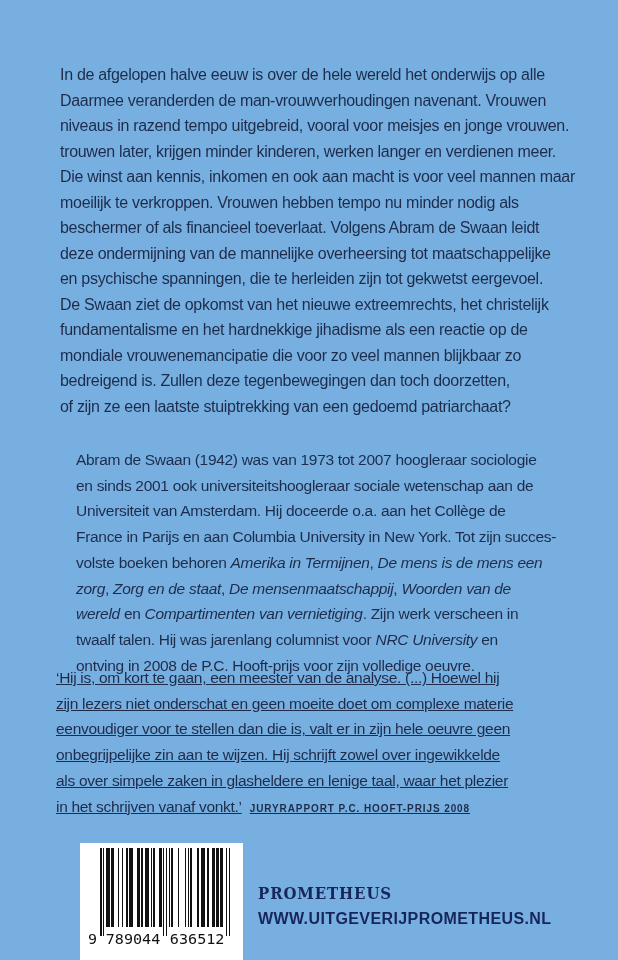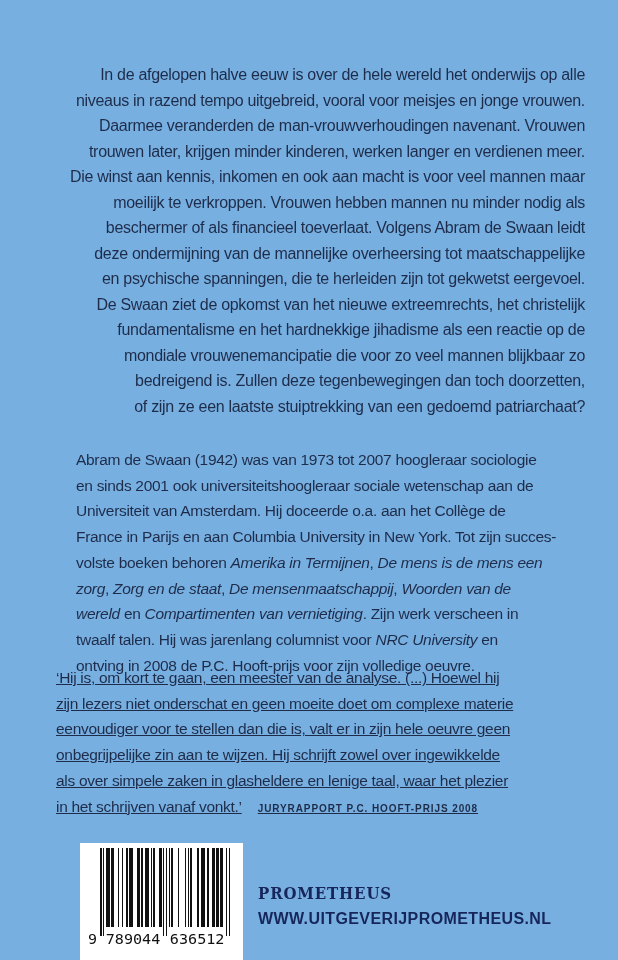--- a/index.html
+++ b/index.html
@@ -6,29 +6,29 @@
   .cover{
     position:relative;
     width:618px;height:960px;
     background:#77AFE1;
     overflow:hidden;
     font-family:"Liberation Sans", sans-serif;
     color:#1E2C4A;
   }
   .para{position:absolute;letter-spacing:-0.3px;}
   .para .line{white-space:nowrap;}
-  .blurb{left:70px;top:62px;font-size:16px;line-height:25.5px;text-align:right;}
+  .blurb{left:60px;top:62px;font-size:16px;line-height:25.5px;}
   .bio{left:76px;top:447px;font-size:15.5px;line-height:25.7px;}
   .quote{left:56px;top:665px;font-size:15.5px;line-height:25.7px;text-decoration:underline;}
   .it{font-style:italic;}
   .jury{
     font-size:10px;
     letter-spacing:0.9px;
     font-weight:bold;
-    margin-left:16px;
+    margin-left:8px;
   }
   .barcode-box{
     position:absolute;left:80px;top:843px;width:163px;height:117px;
     background:#ffffff;
   }
   .barcode-box svg{position:absolute;left:8px;top:5px;}
   .imprint-logo{
     position:absolute;left:258px;top:883px;
     font-family:"DejaVu Serif", serif;
     font-size:17px;font-weight:bold;
@@ -44,25 +44,25 @@
     color:#17265A;
   }
 </style>
 </head>
 <body>
 
 <div class="cover">
 
   <div class="para blurb">
       <div class="line"><span>In de afgelopen halve eeuw is over de hele wereld het onderwijs op alle</span></div>
+      <div class="line"><span>Daarmee veranderden de man-vrouwverhoudingen navenant. Vrouwen</span></div>
       <div class="line"><span>niveaus in razend tempo uitgebreid, vooral voor meisjes en jonge vrouwen.</span></div>
-      <div class="line"><span>Daarmee veranderden de man-vrouwverhoudingen navenant. Vrouwen</span></div>
       <div class="line"><span>trouwen later, krijgen minder kinderen, werken langer en verdienen meer.</span></div>
       <div class="line"><span>Die winst aan kennis, inkomen en ook aan macht is voor veel mannen maar</span></div>
-      <div class="line"><span>moeilijk te verkroppen. Vrouwen hebben mannen nu minder nodig als</span></div>
+      <div class="line"><span>moeilijk te verkroppen. Vrouwen hebben tempo nu minder nodig als</span></div>
       <div class="line"><span>beschermer of als financieel toeverlaat. Volgens Abram de Swaan leidt</span></div>
       <div class="line"><span>deze ondermijning van de mannelijke overheersing tot maatschappelijke</span></div>
       <div class="line"><span>en psychische spanningen, die te herleiden zijn tot gekwetst eergevoel.</span></div>
       <div class="line"><span>De Swaan ziet de opkomst van het nieuwe extreemrechts, het christelijk</span></div>
       <div class="line"><span>fundamentalisme en het hardnekkige jihadisme als een reactie op de</span></div>
       <div class="line"><span>mondiale vrouwenemancipatie die voor zo veel mannen blijkbaar zo</span></div>
       <div class="line"><span>bedreigend is. Zullen deze tegenbewegingen dan toch doorzetten,</span></div>
       <div class="line"><span>of zijn ze een laatste stuiptrekking van een gedoemd patriarchaat?</span></div>
     </div>
 

